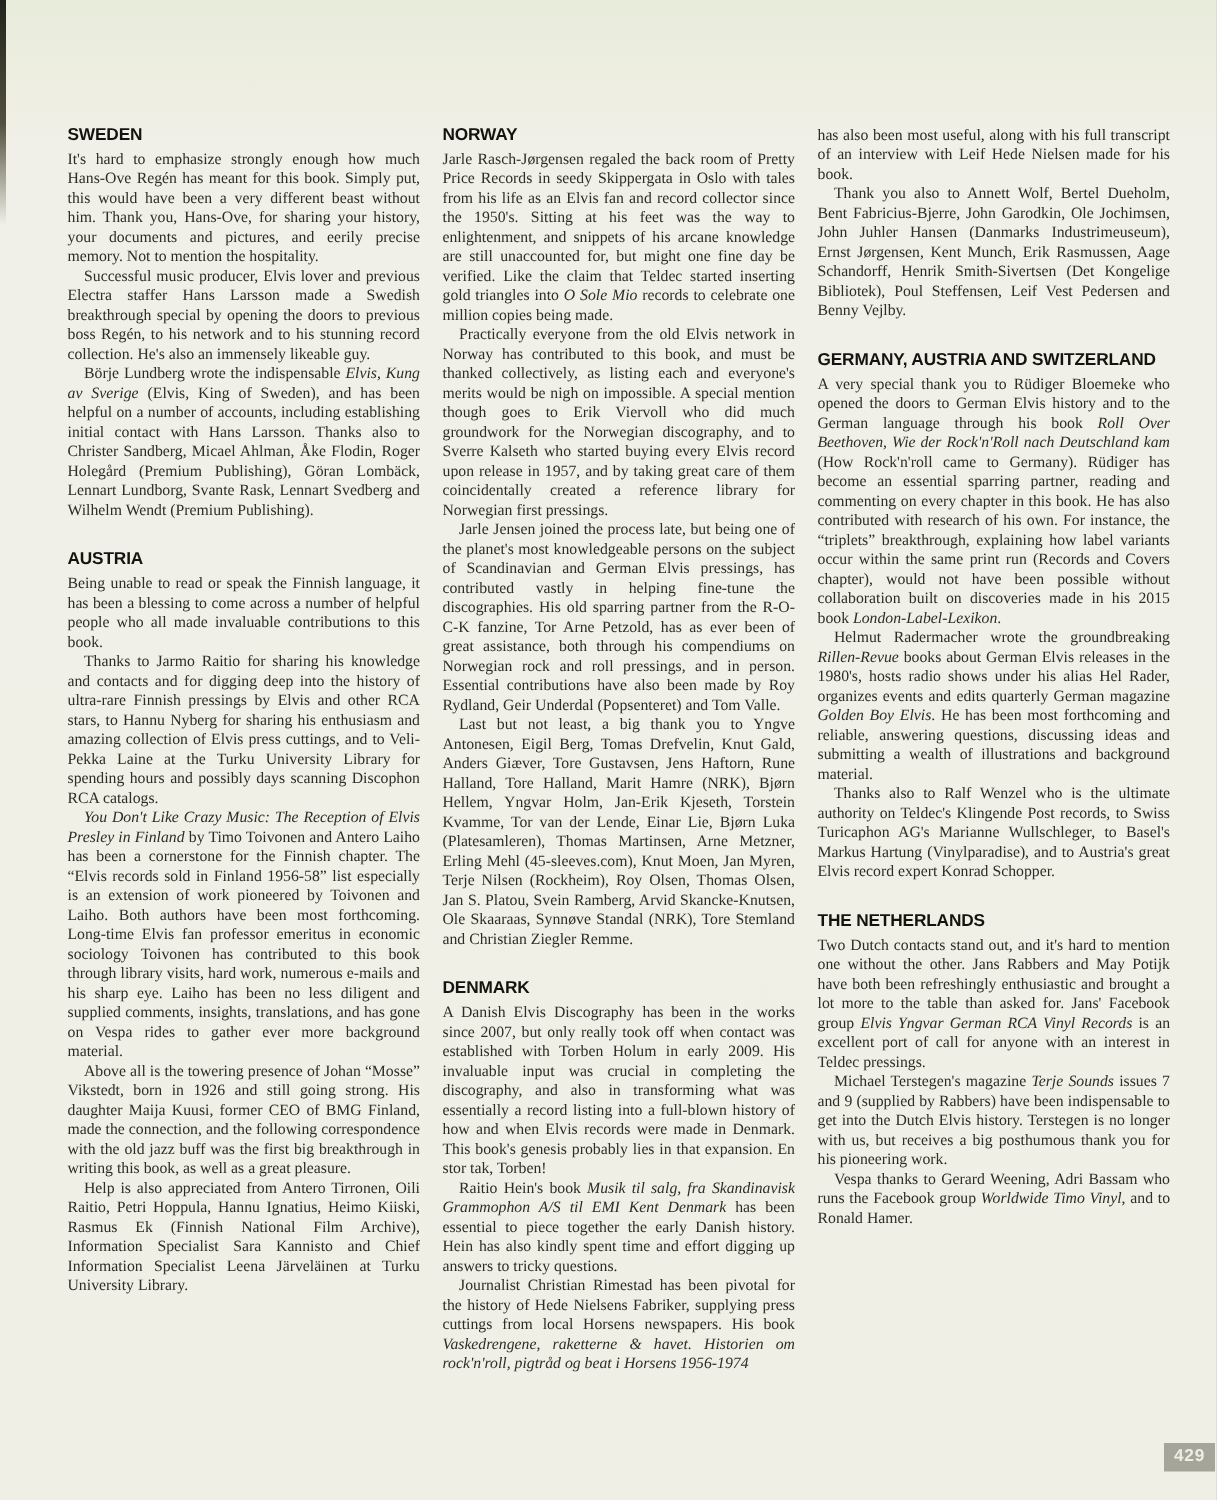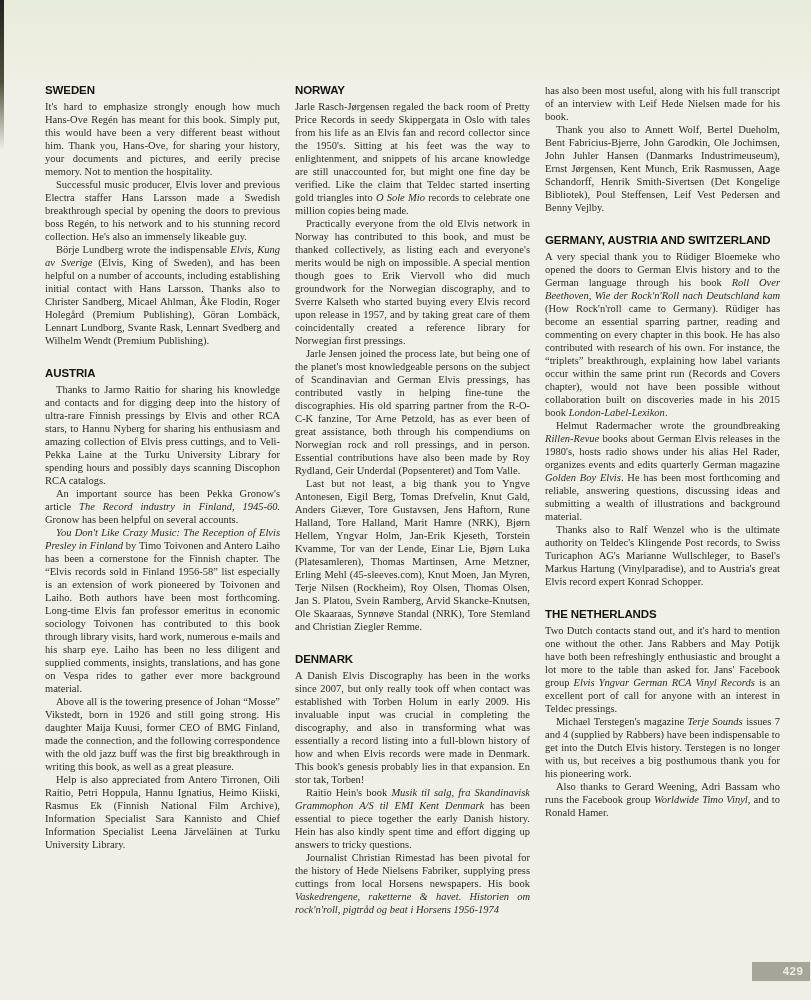--- a/index.html
+++ b/index.html
@@ -42,40 +42,39 @@
   .col em { font-style: italic; }
   .page-number {
     position: absolute; right: 1px; top: 962px;
     width: 34px; height: 19px;
     background: #a6a59a;
     color: #efeee2;
     font-family: "Liberation Sans", "DejaVu Sans", sans-serif;
     font-size: 11.5px; font-weight: bold;
     line-height: 19px; text-align: center;
     letter-spacing: 0.5px;
-    padding-left: 24px;
   }
 </style>
 </head>
 <body>
 
 <div class="page">
   <div class="scan-edge"></div>
   <main class="columns">
     <div class="col">
         <section>
           <h3>SWEDEN</h3>
           <p><span>It's hard to emphasize strongly enough how much Hans-Ove Regén has meant for this book. Simply put, this would have been a very different beast without him. Thank you, Hans-Ove, for sharing your history, your documents and pictures, and eerily precise memory. Not to mention the hospitality.</span></p>
           <p class="ind"><span>Successful music producer, Elvis lover and previous Electra staffer Hans Larsson made a Swedish breakthrough special by opening the doors to previous boss Regén, to his network and to his stunning record collection. He's also an immensely likeable guy.</span></p>
           <p class="ind"><span>Börje Lundberg wrote the indispensable </span><em>Elvis, Kung av Sverige</em><span> (Elvis, King of Sweden), and has been helpful on a number of accounts, including establishing initial contact with Hans Larsson. Thanks also to Christer Sandberg, Micael Ahlman, Åke Flodin, Roger Holegård (Premium Publishing), Göran Lombäck, Lennart Lundborg, Svante Rask, Lennart Svedberg and Wilhelm Wendt (Premium Publishing).</span></p>
         </section>
         <section>
           <h3>AUSTRIA</h3>
+          <p><span>Being unable to read or speak the Finnish language, it has been a blessing to come across a number of helpful people who all made invaluable contributions to this book.</span></p>
           <p class="ind"><span>Thanks to Jarmo Raitio for sharing his knowledge and contacts and for digging deep into the history of ultra-rare Finnish pressings by Elvis and other RCA stars, to Hannu Nyberg for sharing his enthusiasm and amazing collection of Elvis press cuttings, and to Veli-Pekka Laine at the Turku University Library for spending hours and possibly days scanning Discophon RCA catalogs.</span></p>
-          <p class="ind"><span>An important source has been Pekka Gronow's article </span><em>The Record industry in Finland, 1945-60.</em><span> Gronow has been helpful on several accounts.</span></p>
           <p class="ind"><em>You Don't Like Crazy Music: The Reception of Elvis Presley in Finland</em><span> by Timo Toivonen and Antero Laiho has been a cornerstone for the Finnish chapter. The “Elvis records sold in Finland 1956-58” list especially is an extension of work pioneered by Toivonen and Laiho. Both authors have been most forthcoming. Long-time Elvis fan professor emeritus in economic sociology Toivonen has contributed to this book through library visits, hard work, numerous e-mails and his sharp eye. Laiho has been no less diligent and supplied comments, insights, translations, and has gone on Vespa rides to gather ever more background material.</span></p>
           <p class="ind"><span>Above all is the towering presence of Johan “Mosse” Vikstedt, born in 1926 and still going strong. His daughter Maija Kuusi, former CEO of BMG Finland, made the connection, and the following correspondence with the old jazz buff was the first big breakthrough in writing this book, as well as a great pleasure.</span></p>
           <p class="ind"><span>Help is also appreciated from Antero Tirronen, Oili Raitio, Petri Hoppula, Hannu Ignatius, Heimo Kiiski, Rasmus Ek (Finnish National Film Archive), Information Specialist Sara Kannisto and Chief Information Specialist Leena Järveläinen at Turku University Library.</span></p>
         </section>
       </div>
     <div class="col">
         <section>
           <h3>NORWAY</h3>
           <p><span>Jarle Rasch-Jørgensen regaled the back room of Pretty Price Records in seedy Skippergata in Oslo with tales from his life as an Elvis fan and record collector since the 1950's. Sitting at his feet was the way to enlightenment, and snippets of his arcane knowledge are still unaccounted for, but might one fine day be verified. Like the claim that Teldec started inserting gold triangles into </span><em>O Sole Mio</em><span> records to celebrate one million copies being made.</span></p>
           <p class="ind"><span>Practically everyone from the old Elvis network in Norway has contributed to this book, and must be thanked collectively, as listing each and everyone's merits would be nigh on impossible. A special mention though goes to Erik Viervoll who did much groundwork for the Norwegian discography, and to Sverre Kalseth who started buying every Elvis record upon release in 1957, and by taking great care of them coincidentally created a reference library for Norwegian first pressings.</span></p>
@@ -96,19 +95,19 @@
         </section>
         <section>
           <h3>GERMANY, AUSTRIA AND SWITZERLAND</h3>
           <p><span>A very special thank you to Rüdiger Bloemeke who opened the doors to German Elvis history and to the German language through his book </span><em>Roll Over Beethoven, Wie der Rock'n'Roll nach Deutschland kam</em><span> (How Rock'n'roll came to Germany). Rüdiger has become an essential sparring partner, reading and commenting on every chapter in this book. He has also contributed with research of his own. For instance, the “triplets” breakthrough, explaining how label variants occur within the same print run (Records and Covers chapter), would not have been possible without collaboration built on discoveries made in his 2015 book </span><em>London-Label-Lexikon</em><span>.</span></p>
           <p class="ind"><span>Helmut Radermacher wrote the groundbreaking </span><em>Rillen-Revue</em><span> books about German Elvis releases in the 1980's, hosts radio shows under his alias Hel Rader, organizes events and edits quarterly German magazine </span><em>Golden Boy Elvis</em><span>. He has been most forthcoming and reliable, answering questions, discussing ideas and submitting a wealth of illustrations and background material.</span></p>
           <p class="ind"><span>Thanks also to Ralf Wenzel who is the ultimate authority on Teldec's Klingende Post records, to Swiss Turicaphon AG's Marianne Wullschleger, to Basel's Markus Hartung (Vinylparadise), and to Austria's great Elvis record expert Konrad Schopper.</span></p>
         </section>
         <section>
           <h3>THE NETHERLANDS</h3>
           <p><span>Two Dutch contacts stand out, and it's hard to mention one without the other. Jans Rabbers and May Potijk have both been refreshingly enthusiastic and brought a lot more to the table than asked for. Jans' Facebook group </span><em>Elvis Yngvar German RCA Vinyl Records</em><span> is an excellent port of call for anyone with an interest in Teldec pressings.</span></p>
-          <p class="ind"><span>Michael Terstegen's magazine </span><em>Terje Sounds</em><span> issues 7 and 4 (supplied by Rabbers) have been indispensable to get into the Dutch Elvis history. Terstegen is no longer with us, but receives a big posthumous thank you for his pioneering work.</span></p>
-          <p class="ind"><span>Also thanks to Gerard Weening, Adri Bassam who runs the Facebook group </span><em>Worldwide Timo Vinyl</em><span>, and to Ronald Hamer.</span></p>
+          <p class="ind"><span>Michael Terstegen's magazine </span><em>Terje Sounds</em><span> issues 7 and 9 (supplied by Rabbers) have been indispensable to get into the Dutch Elvis history. Terstegen is no longer with us, but receives a big posthumous thank you for his pioneering work.</span></p>
+          <p class="ind"><span>Vespa thanks to Gerard Weening, Adri Bassam who runs the Facebook group </span><em>Worldwide Timo Vinyl</em><span>, and to Ronald Hamer.</span></p>
         </section>
       </div>
   </main>
   <div class="page-number">429</div>
 </div>
 
 </body></html>

